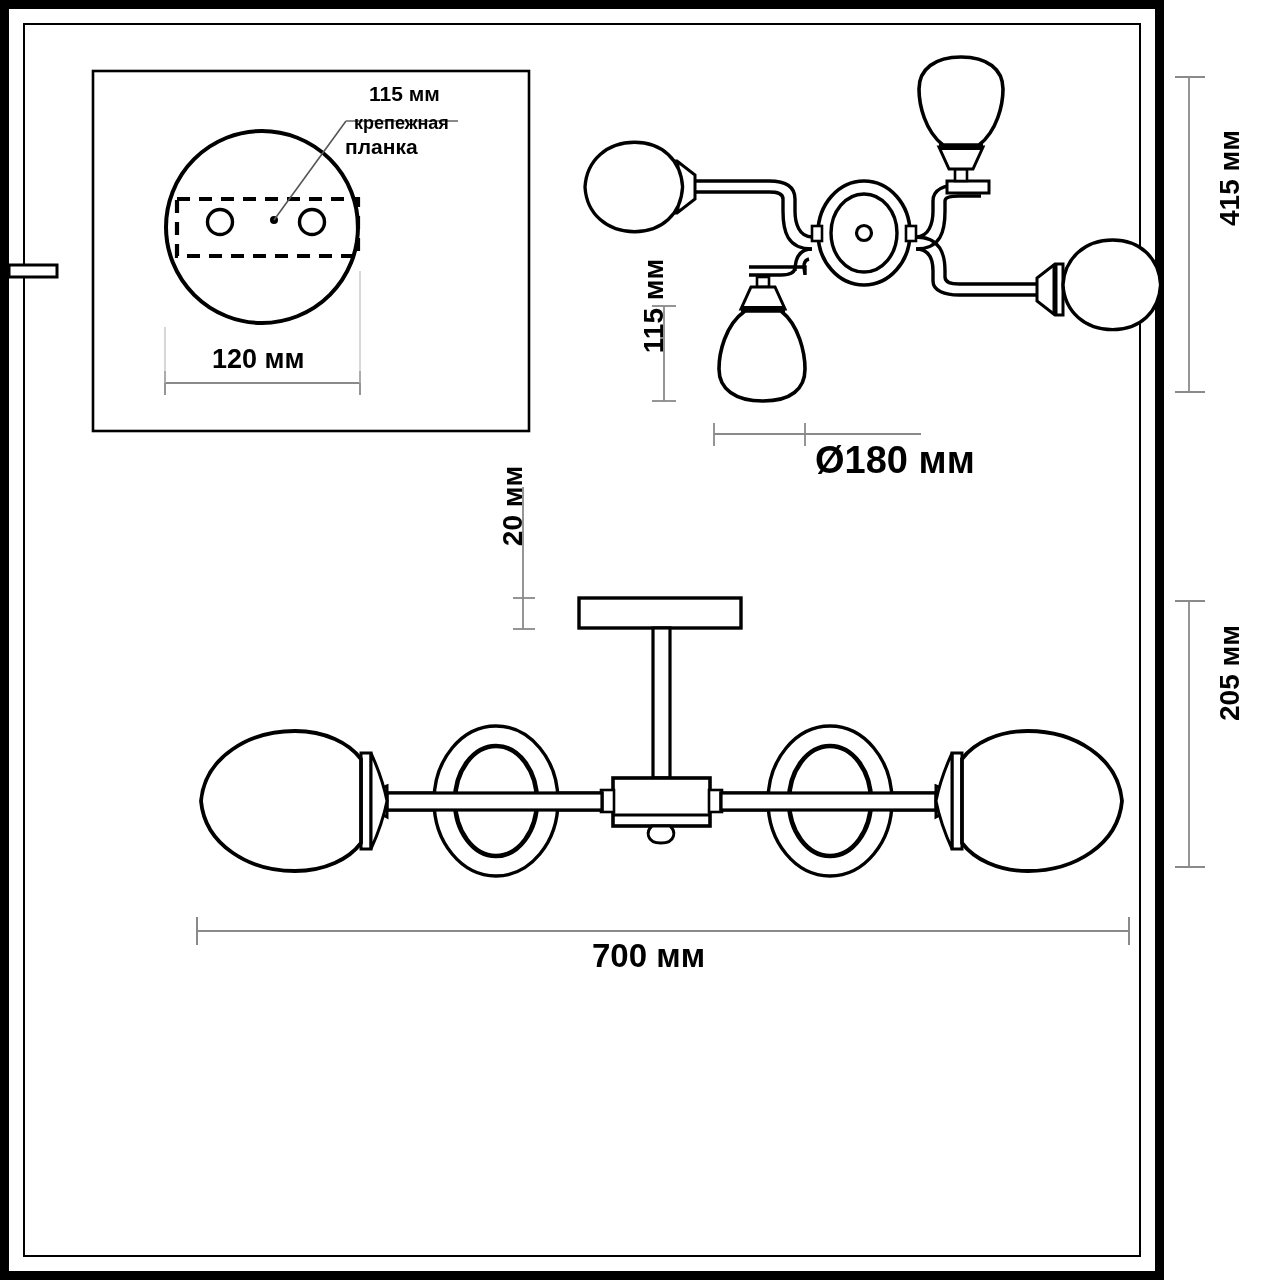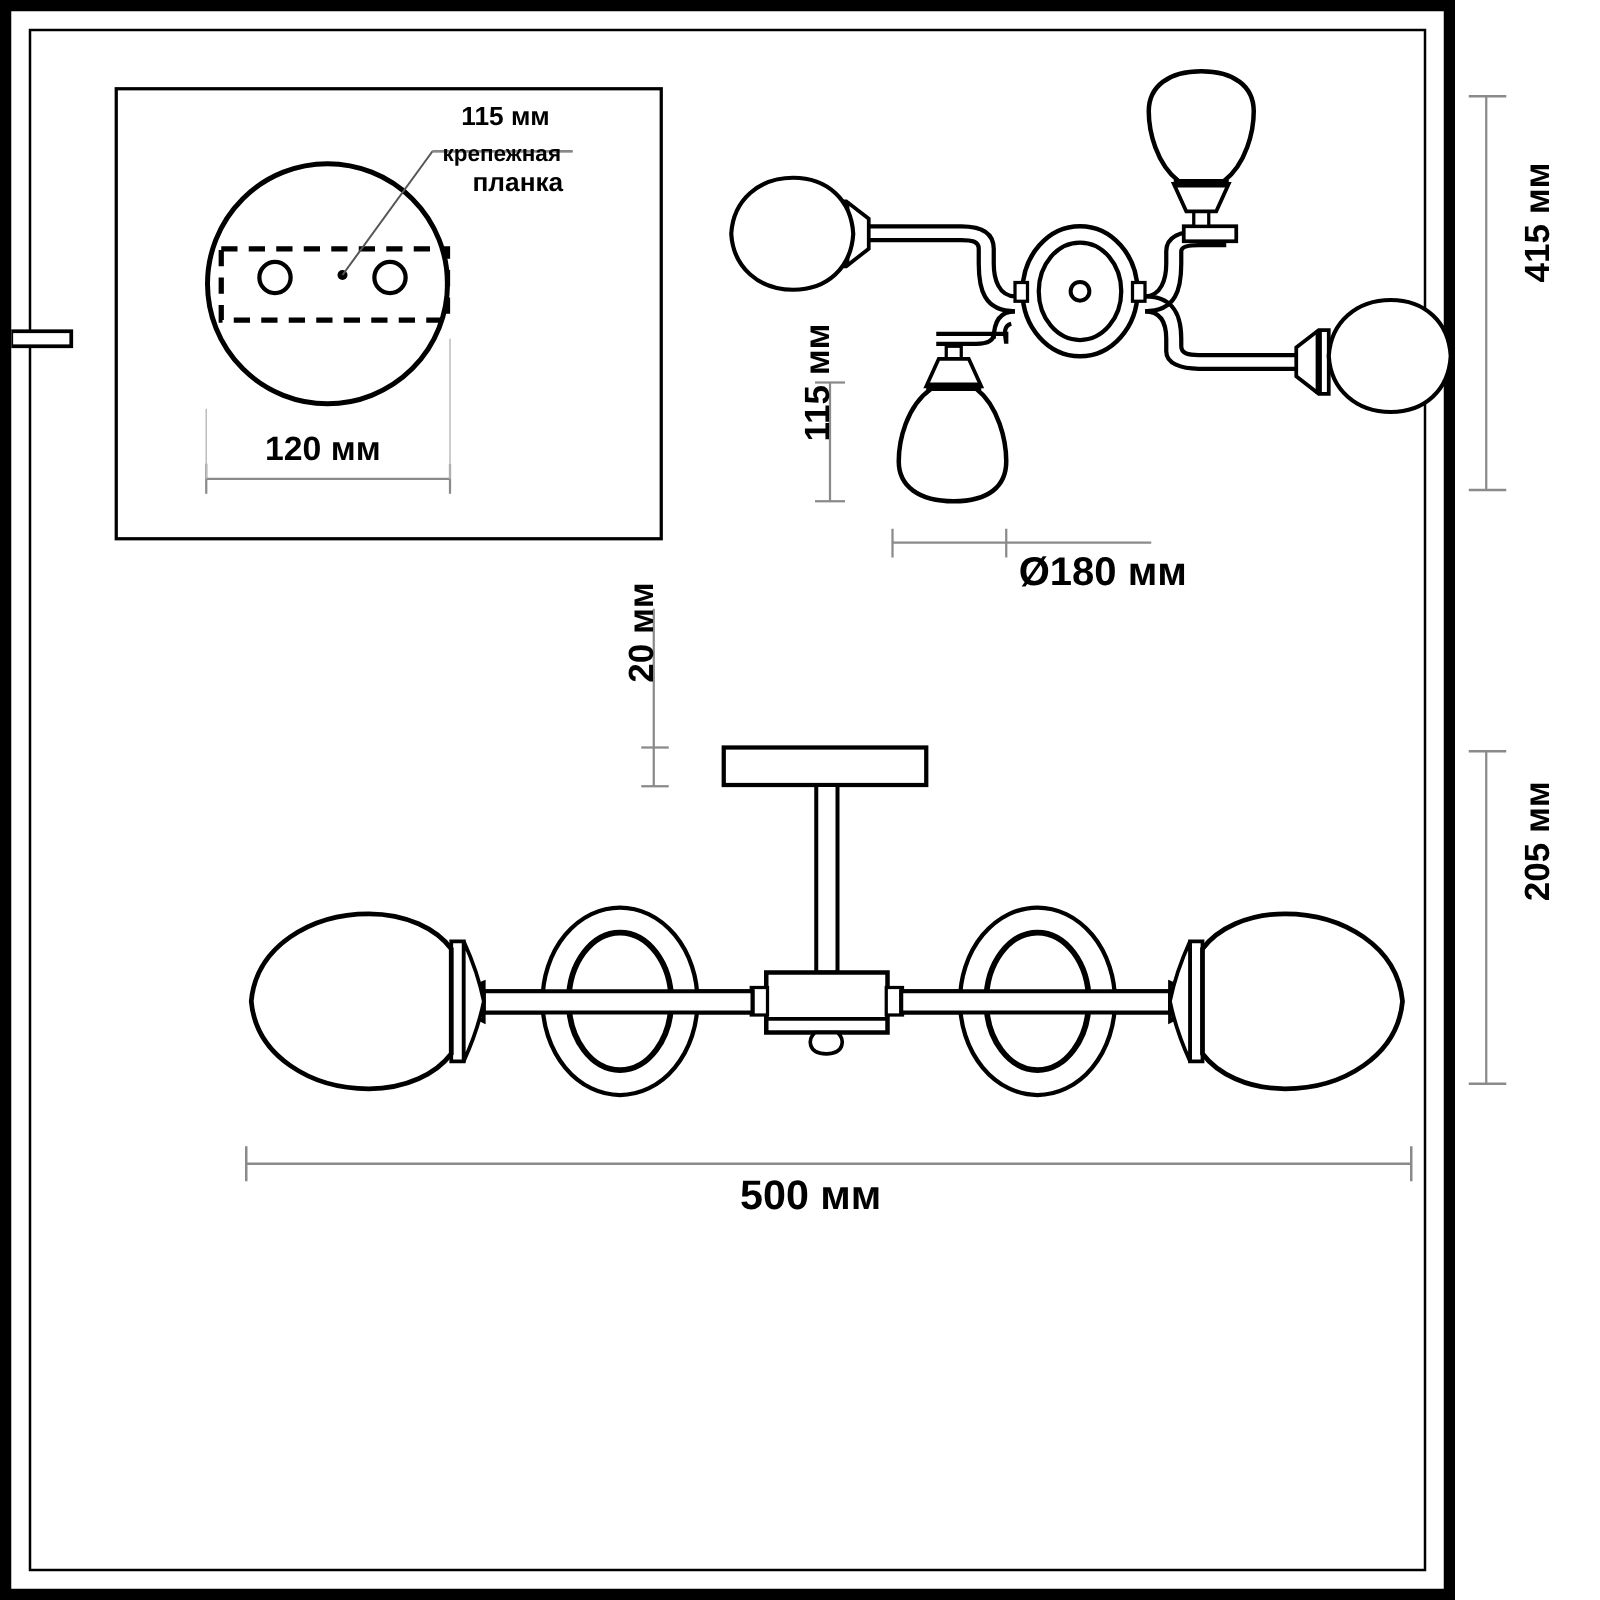--- a/index.html
+++ b/index.html
@@ -208,29 +208,29 @@
 
       <path d="M 188,922 L 1120,922" stroke="#8a8a8a" stroke-width="2"></path>
       <path d="M 188,908 L 188,936" stroke="#8a8a8a" stroke-width="2"></path>
       <path d="M 1120,908 L 1120,936" stroke="#8a8a8a" stroke-width="2"></path>
     </g>
   </svg>
 
   <div class="lbl" style="left:360px;top:74px;font-size:21px;">115 мм</div>
 
   <div class="lbl" style="left:345px;top:105px;font-size:18px;">крепежная</div>
-  <div class="lbl" style="left:369px;top:127px;font-size:21px;">планка</div>
+  <div class="lbl" style="left:336px;top:127px;font-size:21px;">планка</div>
 
   <div class="lbl" style="left:203px;top:337px;font-size:27px;">120 мм</div>
 
   <div class="lbl vlbl" style="left:585px;top:283px;width:120px;text-align:center;font-size:28px;transform:rotate(-90deg);">115 мм</div>
 
-  <div class="lbl" style="left:806px;top:432px;font-size:32px;">Ø180 мм</div>
+  <div class="lbl" style="left:806px;top:432px;font-size:38px;">Ø180 мм</div>
 
   <div class="lbl vlbl" style="left:1146px;top:155px;width:150px;text-align:center;font-size:28px;transform:rotate(-90deg);">415 мм</div>
 
   <div class="lbl vlbl" style="left:434px;top:483px;width:140px;text-align:center;font-size:28px;transform:rotate(-90deg);">20 мм</div>
 
   <div class="lbl vlbl" style="left:1146px;top:650px;width:150px;text-align:center;font-size:28px;transform:rotate(-90deg);">205 мм</div>
 
-  <div class="lbl" style="left:583px;top:930px;font-size:33px;">500 мм</div>
+  <div class="lbl" style="left:583px;top:930px;font-size:33px;">700 мм</div>
 
 </div>
 
 </body></html>

